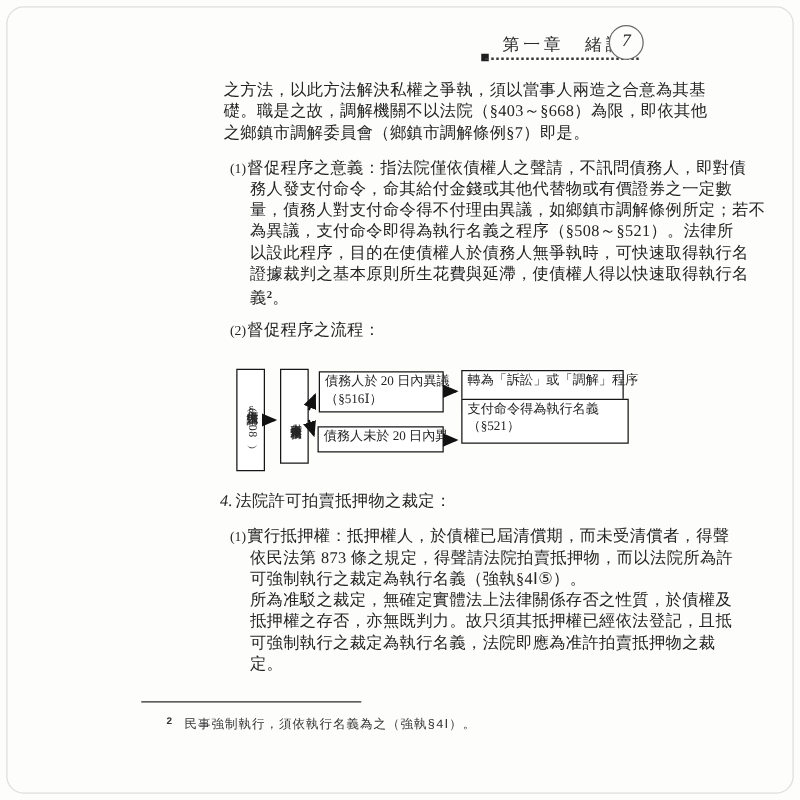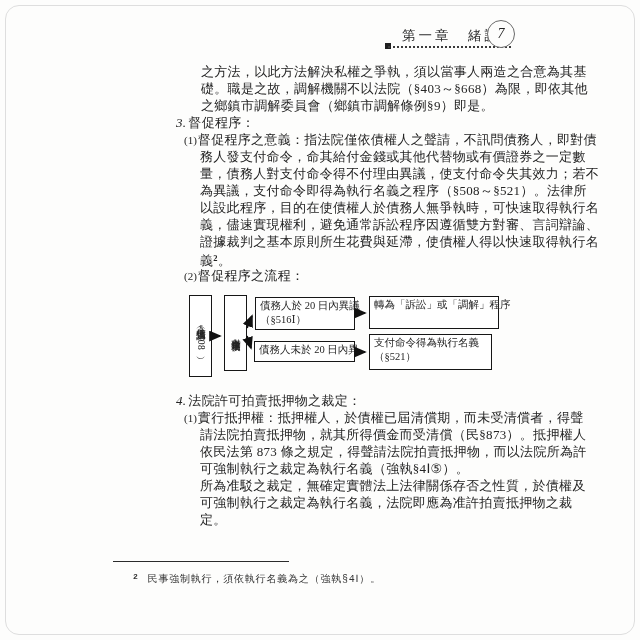--- a/index.html
+++ b/index.html
@@ -27,22 +27,22 @@
   .hdr-pg {
     position:absolute; left:103px; top:-2px; width:28px; height:28px;
     border:1.5px solid #6a6a6a; border-radius:50%; background:#fdfdfc;
     text-align:center; line-height:26px; font-size:14px; font-style:italic; color:#222;
   }
   
   .textblock { position:absolute; left:176px; width:420px; }
   .tb1 { top:63px; }
   .tb2 { top:392px;font-family:Liberation Serif, serif; }
   .line { height:17px; line-height:17px; font-size:13px; letter-spacing:0.3px; white-space:nowrap; }
-  .ind-a { margin-left:25px; }   
-  .ind-b { margin-left:8px; }   
+  .ind-a { margin-left:3px; }   
+  .ind-b { margin-left:8px;margin-top:11px; }   
   .ind-c { margin-left:24px; }  
   .num { font-style:italic; font-size:13px; margin-right:2px; }
   .prefix { font-size:11px; letter-spacing:0; margin-right:1px; }
   sup.fn { font-size:8.5px; font-weight:bold; vertical-align:4px; }
   
   .fc-box {
     position:absolute; border:1.6px solid #161616; background:#fff;
   }
   .fc-v {
     writing-mode:vertical-rl; text-orientation:mixed;
@@ -65,30 +65,28 @@
 <div class="hdr">
   <div class="hdr-title">第一章　緒論</div>
   <div class="hdr-sq"></div>
   <div class="hdr-rule"></div>
   <div class="hdr-pg">7</div>
 </div>
 
 <div class="textblock tb1">
   <div class="line ind-a">之方法，以此方法解決私權之爭執，須以當事人兩造之合意為其基</div>
   <div class="line ind-a">礎。職是之故，調解機關不以法院（§403～§668）為限，即依其他</div>
-  <div class="line ind-a">之鄉鎮市調解委員會（鄉鎮市調解條例§9）即是。</div>
+  <div class="line ind-a">之鄉鎮市調解委員會（鄉鎮市調解條例§7）即是。</div>
 
-  <div class="line"><span class="num">3.</span><span>督促程序：</span></div>
 
   <div class="line ind-b"><span class="prefix">(1)</span><span>督促程序之意義：指法院僅依債權人之聲請，不訊問債務人，即對債</span></div>
   <div class="line ind-c">務人發支付命令，命其給付金錢或其他代替物或有價證券之一定數</div>
-  <div class="line ind-c">量，債務人對支付命令得不付理由異議，使支付命令失其效力；若不</div>
+  <div class="line ind-c">量，債務人對支付命令得不付理由異議，如鄉鎮市調解條例所定；若不</div>
   <div class="line ind-c">為異議，支付命令即得為執行名義之程序（§508～§521）。法律所</div>
   <div class="line ind-c">以設此程序，目的在使債權人於債務人無爭執時，可快速取得執行名</div>
-  <div class="line ind-c">義，儘速實現權利，避免通常訴訟程序因遵循雙方對審、言詞辯論、</div>
   <div class="line ind-c">證據裁判之基本原則所生花費與延滯，使債權人得以快速取得執行名</div>
   <div class="line ind-c"><span>義</span><sup class="fn">2</sup><span>。</span></div>
 
   <div class="line ind-b"><span class="prefix">(2)</span><span>督促程序之流程：</span></div>
 </div>
 
 <div>
   <div class="fc-box fc-v" style="left:189px; top:295px; width:23px; height:82px;">債權人聲請（§508）</div>
   <div class="fc-box fc-v" style="left:224px; top:295px; width:23px; height:76px;">支付命令送達債務</div>
 
@@ -96,21 +94,21 @@
     <div class="l">債務人於 20 日內異議</div>
     <div class="l">（§516Ⅰ）</div>
   </div>
   <div class="fc-box fc-h" style="left:254px; top:341px; width:101px; height:21px;">
     <div class="l">債務人未於 20 日內異</div>
   </div>
 
   <div class="fc-box fc-h" style="left:369px; top:296px; width:130px; height:33px;">
     <div class="l">轉為「訴訟」或「調解」程序</div>
   </div>
-  <div class="fc-box fc-h" style="left:369px; top:334px; width:123px; height:36px;">
+  <div class="fc-box fc-h" style="left:369px; top:319px; width:134px; height:36px;">
     <div class="l">支付命令得為執行名義</div>
     <div class="l">（§521）</div>
   </div>
 
   <svg class="fc-arrows" width="330" height="125" viewBox="0 0 330 125">
     <defs>
       <marker id="ah" markerWidth="8" markerHeight="8" refX="6" refY="3" orient="auto">
         <path d="M0,0 L7,3 L0,6 Z" fill="#111"></path>
       </marker>
     </defs>
@@ -121,23 +119,23 @@
       <line x1="175" y1="23" x2="185" y2="23" marker-end="url(#ah)"></line>
       <line x1="175" y1="62" x2="185" y2="62" marker-end="url(#ah)"></line>
     </g>
   </svg>
 </div>
 
 <div class="textblock tb2">
   <div class="line"><span class="num">4.</span><span>法院許可拍賣抵押物之裁定：</span></div>
 
   <div class="line ind-b"><span class="prefix">(1)</span><span>實行抵押權：抵押權人，於債權已屆清償期，而未受清償者，得聲</span></div>
-  <div class="line ind-c">請法院拍賣抵押物，就其所得價金而受清償（民§873）。抵押權人</div>
   <div class="line ind-c">依民法第 873 條之規定，得聲請法院拍賣抵押物，而以法院所為許</div>
   <div class="line ind-c">可強制執行之裁定為執行名義（強執§4Ⅰ⑤）。</div>
 
   <div class="line ind-c">所為准駁之裁定，無確定實體法上法律關係存否之性質，於債權及</div>
+  <div class="line ind-c">抵押權之存否，亦無既判力。故只須其抵押權已經依法登記，且抵</div>
   <div class="line ind-c">可強制執行之裁定為執行名義，法院即應為准許拍賣抵押物之裁</div>
   <div class="line ind-c">定。</div>
 </div>
 
 <div class="fn-rule"></div>
 <div class="footnote"><span class="mk">2</span><span>民事強制執行，須依執行名義為之（強執§4Ⅰ）。</span></div>
 
 </body></html>

